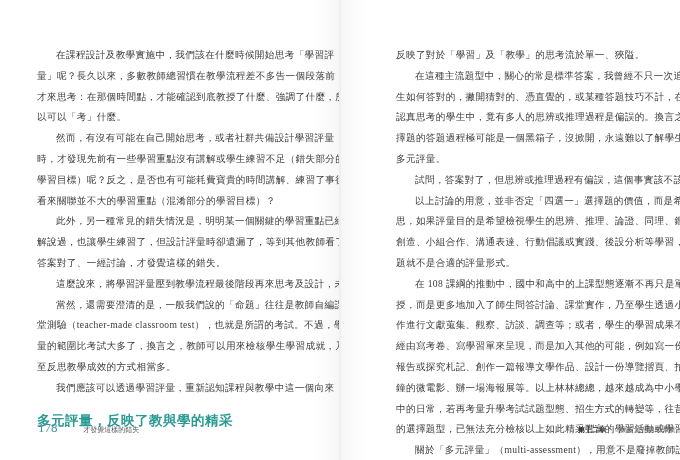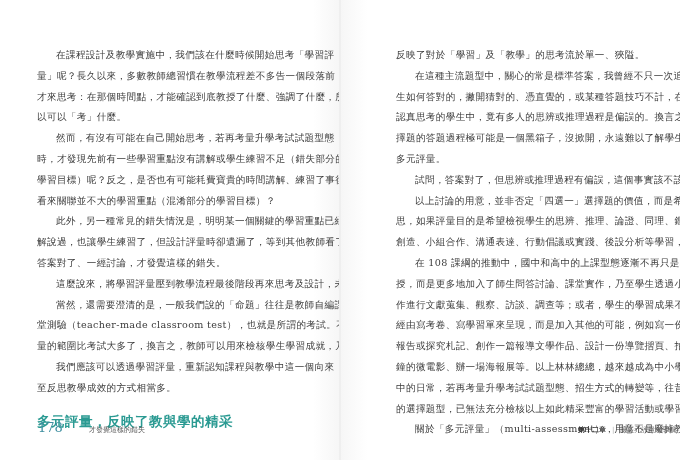--- a/index.html
+++ b/index.html
@@ -4,21 +4,21 @@
 <style>
   html, body { margin: 0; padding: 0; }
   body {
     width: 680px; height: 460px; overflow: hidden;
     background: #ffffff;
     font-family: "DejaVu Serif", "Liberation Serif", serif;
     color: #3a3a3a;
     position: relative;
   }
   .spread { position: absolute; left: 0; top: 0; width: 680px; height: 460px; display: flex; }
-  .page { position: relative; width: 340px; height: 460px; }
+  .page { position: relative; width: 340px; height: 460px; font-family: Liberation Serif, serif; }
   .page.left { background: linear-gradient(to right, #ffffff 0%, #ffffff 92%, #f6f6f6 100%); }
   .page.right { background: linear-gradient(to left, #ffffff 0%, #ffffff 92%, #f6f6f6 100%); }
   .gutter { position: absolute; left: 339px; top: 0; width: 2px; height: 460px; background: #efefef; }
   .text-block { position: absolute; top: 45px; }
   .page.left .text-block { left: 37px; width: 265px; }
   .page.right .text-block { left: 389px; width: 258px; }
   .page.right .text-block { left: 56px; }
   .line {
     font-size: 9.6px; line-height: 20.8px; height: 20.8px;
     white-space: nowrap; letter-spacing: 0.35px; color: #3b3b3b;
@@ -41,52 +41,53 @@
 </head>
 <body>
 
 <div class="spread">
   <div class="page left">
     <div class="text-block" id="left-body">
         <div class="line indent">在課程設計及教學實施中，我們該在什麼時候開始思考「學習評</div>
         <div class="line">量」呢？長久以來，多數教師總習慣在教學流程差不多告一個段落前，</div>
         <div class="line">才來思考：在那個時間點，才能確認到底教授了什麼、強調了什麼，所</div>
         <div class="line">以可以「考」什麼。</div>
-        <div class="line indent">然而，有沒有可能在自己開始思考，若再考量升學考試試題型態</div>
+        <div class="line indent">然而，有沒有可能在自己開始思考，或者社群共備設計學習評量</div>
         <div class="line">時，才發現先前有一些學習重點沒有講解或學生練習不足（錯失部分的</div>
         <div class="line">學習目標）呢？反之，是否也有可能耗費寶貴的時間講解、練習了事後</div>
         <div class="line">看來關聯並不大的學習重點（混淆部分的學習目標）？</div>
         <div class="line indent">此外，另一種常見的錯失情況是，明明某一個關鍵的學習重點已經</div>
         <div class="line">解說過，也讓學生練習了，但設計評量時卻遺漏了，等到其他教師看了</div>
         <div class="line">答案對了、一經討論，才發覺這樣的錯失。</div>
         <div class="line indent">這麼說來，將學習評量壓到教學流程最後階段再來思考及設計，未</div>
         <div class="line indent">當然，還需要澄清的是，一般我們說的「命題」往往是教師自編課</div>
         <div class="line">堂測驗（teacher-made classroom test），也就是所謂的考試。不過，學習評</div>
         <div class="line">量的範圍比考試大多了，換言之，教師可以用來檢核學生學習成就，乃</div>
+        <div class="line">至反思教學成效的方式相當多。</div>
         <div class="line indent">我們應該可以透過學習評量，重新認知課程與教學中這一個向來</div>
-        <div class="line">至反思教學成效的方式相當多。</div>
         <div class="heading">多元評量，反映了教與學的精采</div>
       </div>
     <div class="footer">
       <span class="pnum">178</span>
       <span class="title">才發覺這樣的錯失</span>
     </div>
   </div>
   <div class="page right">
     <div class="text-block" id="right-body">
         <div class="line">反映了對於「學習」及「教學」的思考流於單一、狹隘。</div>
         <div class="line indent">在這種主流題型中，關心的常是標準答案，我曾經不只一次追問學</div>
         <div class="line">生如何答對的，撇開猜對的、憑直覺的，或某種答題技巧不計，在那些</div>
         <div class="line">認真思考的學生中，竟有多人的思辨或推理過程是偏誤的。換言之，選</div>
         <div class="line">擇題的答題過程極可能是一個黑箱子，沒掀開，永遠難以了解學生是否</div>
         <div class="line">多元評量。</div>
         <div class="line indent">試問，答案對了，但思辨或推理過程有偏誤，這個事實該不該正視？</div>
         <div class="line indent">以上討論的用意，並非否定「四選一」選擇題的價值，而是希望反</div>
         <div class="line">思，如果評量目的是希望檢視學生的思辨、推理、論證、同理、鑑賞、</div>
         <div class="line">創造、小組合作、溝通表達、行動倡議或實踐、後設分析等學習，選擇</div>
+        <div class="line">題就不是合適的評量形式。</div>
         <div class="line indent">在 108 課綱的推動中，國中和高中的上課型態逐漸不再只是單向講</div>
         <div class="line">授，而是更多地加入了師生問答討論、課堂實作，乃至學生透過小組工</div>
         <div class="line">作進行文獻蒐集、觀察、訪談、調查等；或者，學生的學習成果不是僅</div>
         <div class="line">經由寫考卷、寫學習單來呈現，而是加入其他的可能，例如寫一份實察</div>
         <div class="line">報告或探究札記、創作一篇報導文學作品、設計一份導覽摺頁、拍攝 3 分</div>
         <div class="line">鐘的微電影、辦一場海報展等。以上林林總總，越來越成為中小學校園</div>
         <div class="line">中的日常，若再考量升學考試試題型態、招生方式的轉變等，往昔慣用</div>
         <div class="line">的選擇題型，已無法充分檢核以上如此精采豐富的學習活動或學習成果。</div>
         <div class="line indent">關於「多元評量」（multi-assessment），用意不是廢掉教師設計選擇題</div>
       </div>

